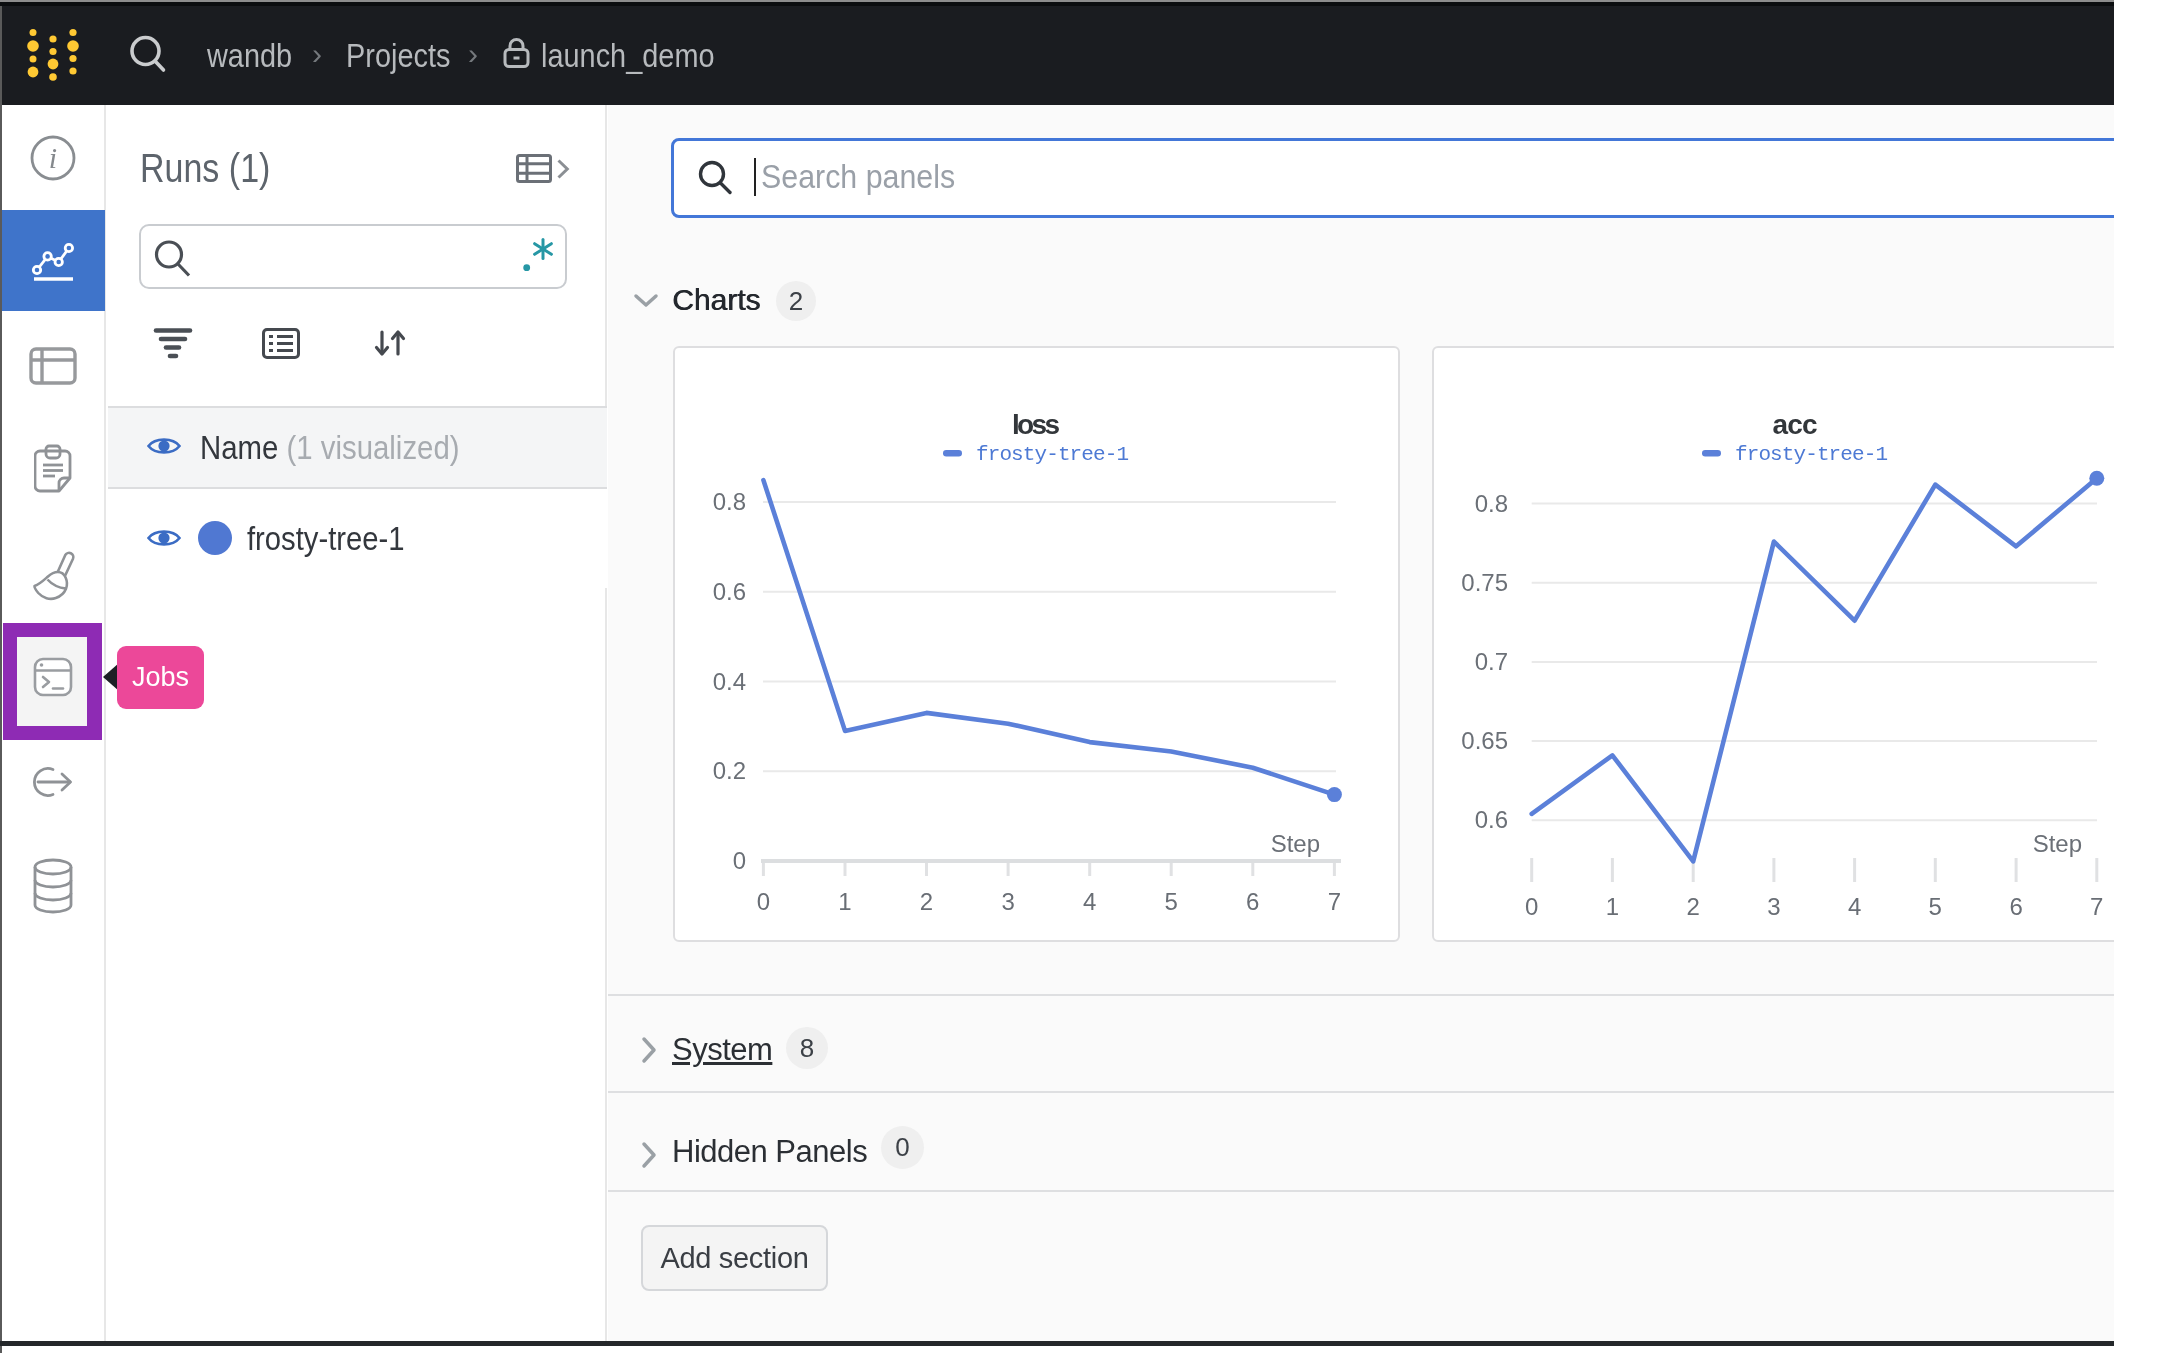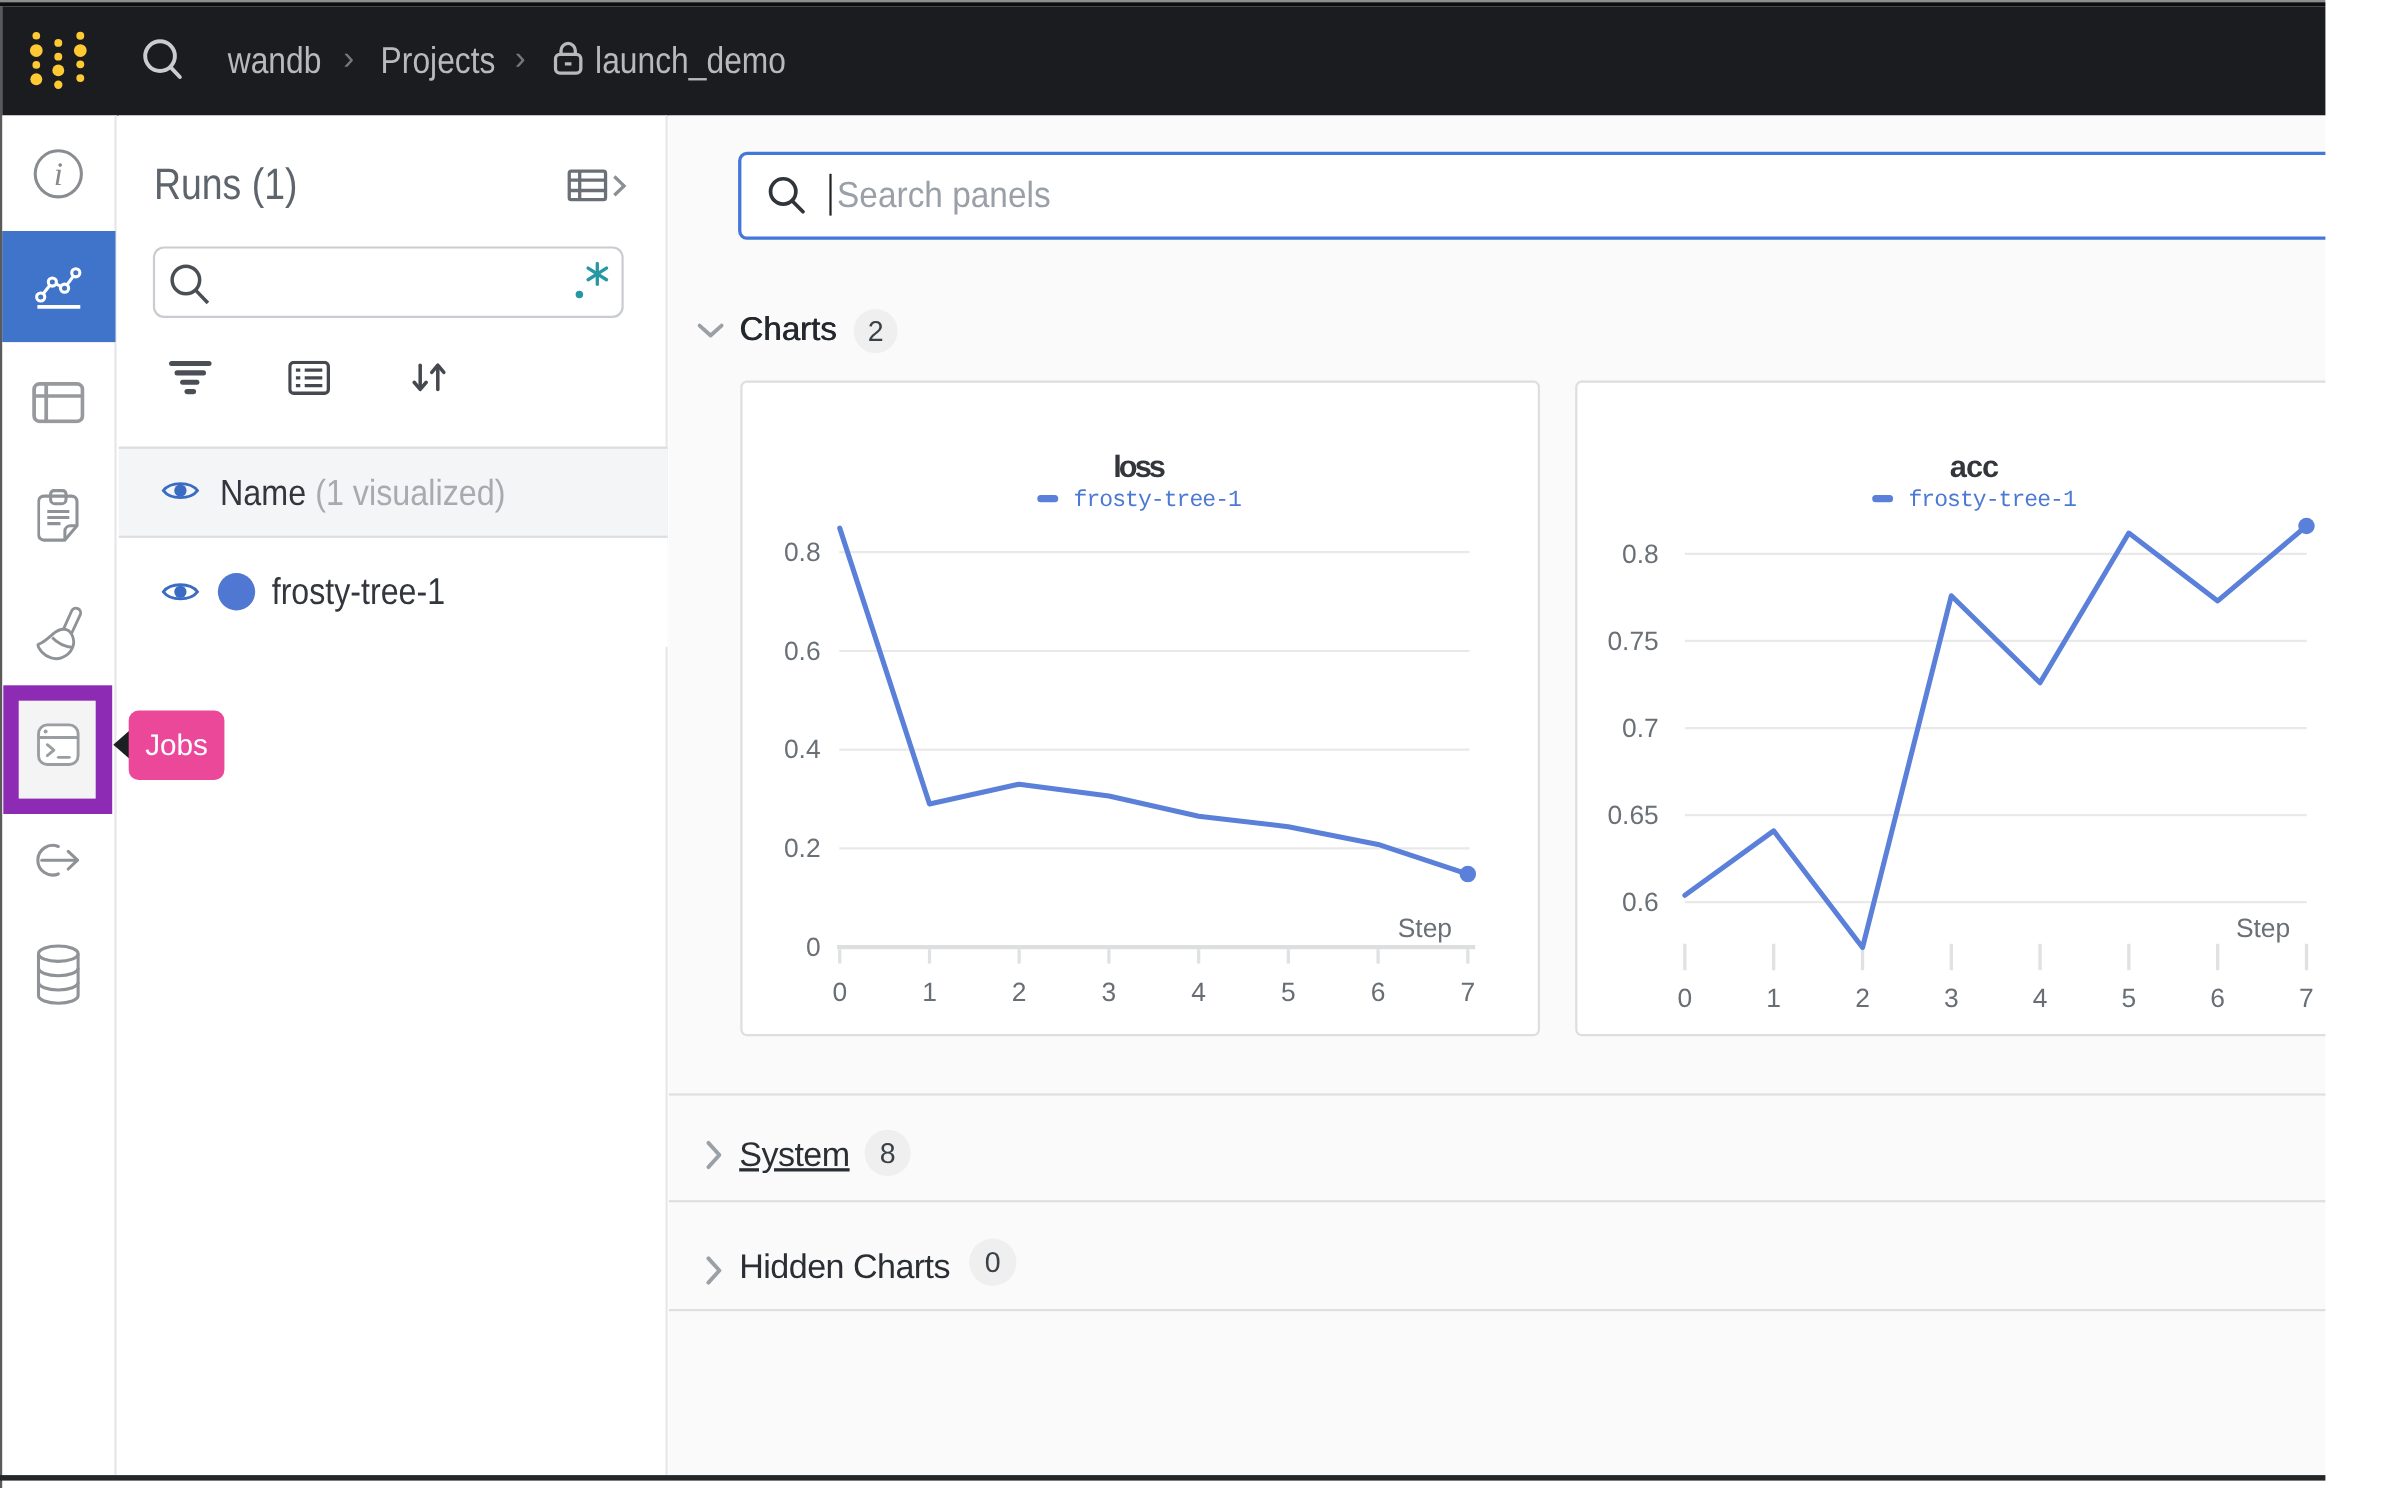--- a/index.html
+++ b/index.html
@@ -354,18 +354,19 @@
   <div class="abs divider" id="div2"></div>
   <div class="abs divider" id="div3"></div>
   <svg class="abs" style="left:639px;top:1036px" width="20" height="28" viewBox="0 0 20 28">
       <path class="chev" d="M5 3 l10 11 -10 11"></path>
     </svg>
   <div class="abs secrow" id="sys">System</div>
   <div class="abs badge" id="badge-sys">8</div>
   <svg class="abs" style="left:639px;top:1141px" width="20" height="28" viewBox="0 0 20 28">
       <path class="chev" d="M5 3 l10 11 -10 11"></path>
     </svg>
-  <div class="abs secrow" id="hid">Hidden Charts</div>
+  <div class="abs secrow" id="hid">Hidden Panels</div>
   <div class="abs badge" id="badge-hid">0</div>
+  <div class="abs" id="addsec">Add section</div>
   <div class="abs" id="wleft"></div>
   <div class="abs" id="wright"></div>
   <div class="abs" id="wbottom"></div>
 </div>
 
 </body></html>

